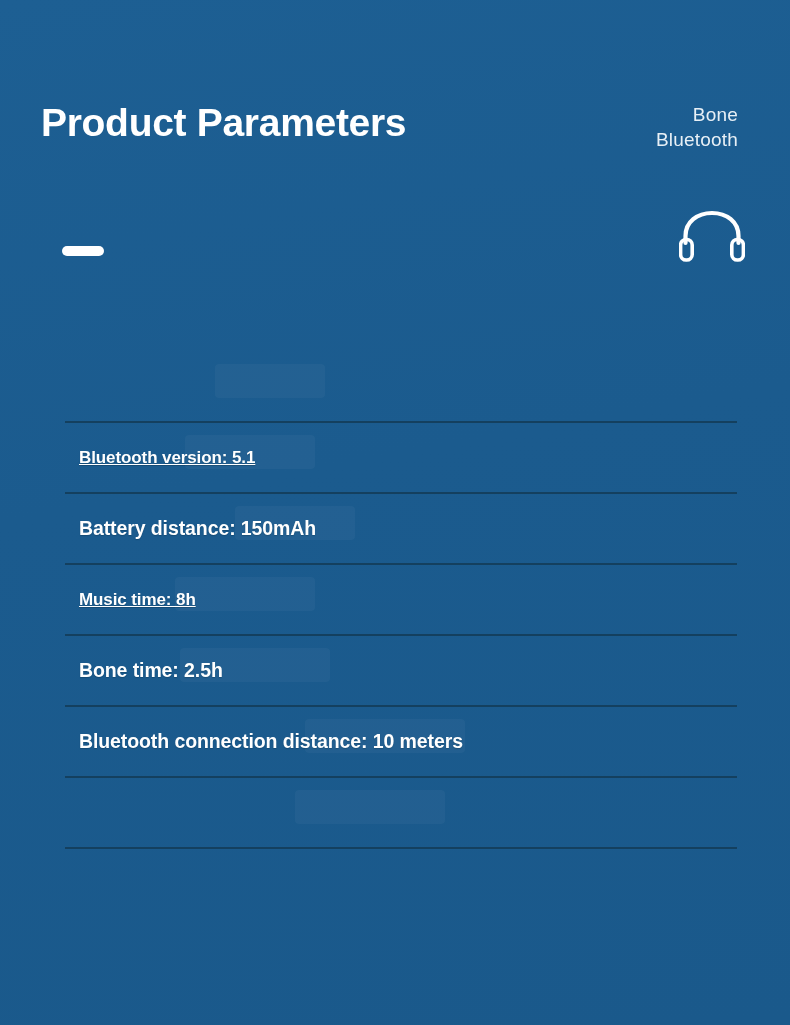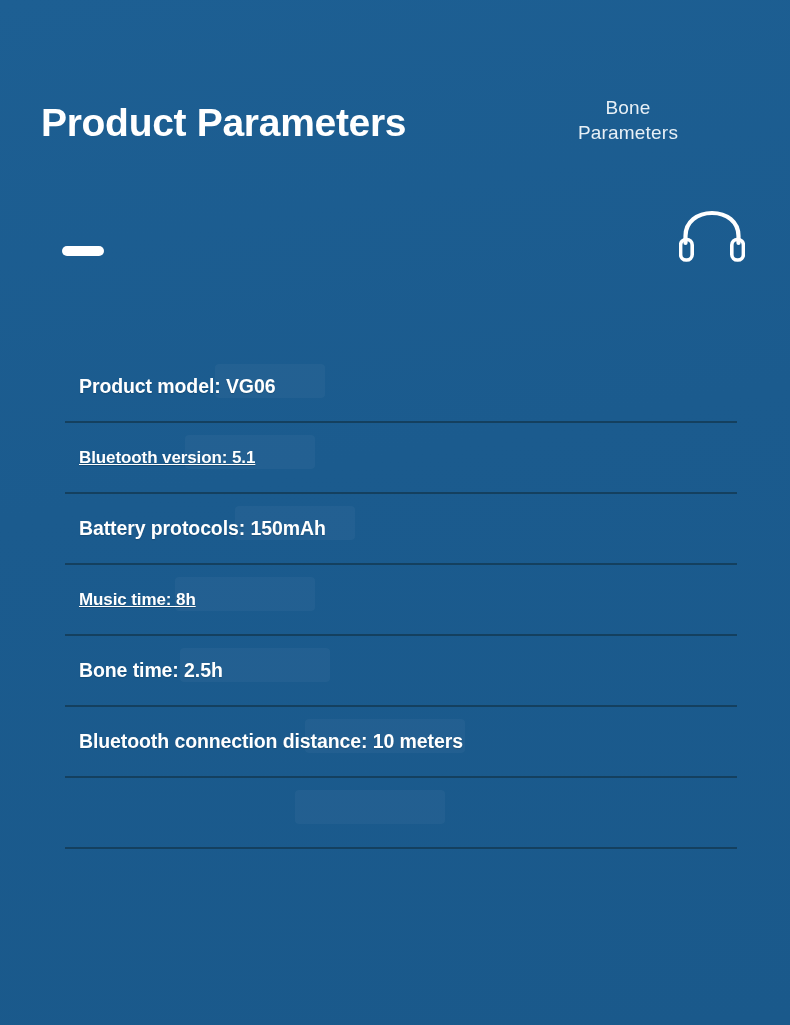--- a/index.html
+++ b/index.html
@@ -38,23 +38,23 @@
     font-size: 39px;
     font-weight: bold;
     color: #ffffff;
     letter-spacing: -0.3px;
     white-space: nowrap;
   }
 
   .brand-tag {
     position: absolute;
     right: 52px;
-    top: 95px;
+    top: 102px;
     width: 220px;
-    text-align: center;
+    text-align: right;
     color: #e8f0f6;
     font-size: 19px;
     font-weight: 300;
     line-height: 1.32;
     letter-spacing: 0.2px;
   }
 
   .title-dash {
     position: absolute;
     left: 62px;
@@ -114,50 +114,49 @@
 <body>
 
 <div class="page">
 
   <div class="header">
 
     <div class="page-title">Product Parameters</div>
 
     <div class="brand-tag">
       <div>Bone</div>
-      <div>Parameters</div>
+      <div>Bluetooth</div>
     </div>
 
     <div class="title-dash"></div>
 
     <div class="headphone-icon">
       <svg width="66" height="52" viewBox="0 0 66 52" fill="none" xmlns="http://www.w3.org/2000/svg">
         <path d="M6.5 33 V26 C6.5 11.8 18.3 3 33 3 C47.7 3 59.5 11.8 59.5 26 V33" stroke="#ffffff" stroke-width="4.2" stroke-linecap="round"></path>
         <rect x="1.6" y="29.5" width="11.6" height="20.5" rx="5.6" stroke="#ffffff" stroke-width="3.6" fill="none"></rect>
         <rect x="52.8" y="29.5" width="11.6" height="20.5" rx="5.6" stroke="#ffffff" stroke-width="3.6" fill="none"></rect>
       </svg>
     </div>
 
   </div>
 
   <div class="spec-list">
 
     <div class="spec-row">
       <div class="ghost" style="left:150px;width:110px;"></div>
-      <div class="spec-text sz-lg">Product model: VG06</div>
     </div>
 
     <div class="spec-row">
       <div class="ghost" style="left:120px;width:130px;"></div>
       <div class="spec-text sz-md">Bluetooth version: 5.1</div>
     </div>
 
     <div class="spec-row">
       <div class="ghost" style="left:170px;width:120px;"></div>
-      <div class="spec-text sz-lg">Battery protocols: 150mAh</div>
+      <div class="spec-text sz-lg">Battery distance: 150mAh</div>
     </div>
 
     <div class="spec-row">
       <div class="ghost" style="left:110px;width:140px;"></div>
       <div class="spec-text sz-md">Music time: 8h</div>
     </div>
 
     <div class="spec-row">
       <div class="ghost" style="left:115px;width:150px;"></div>
       <div class="spec-text sz-lg">Bone time: 2.5h</div>

